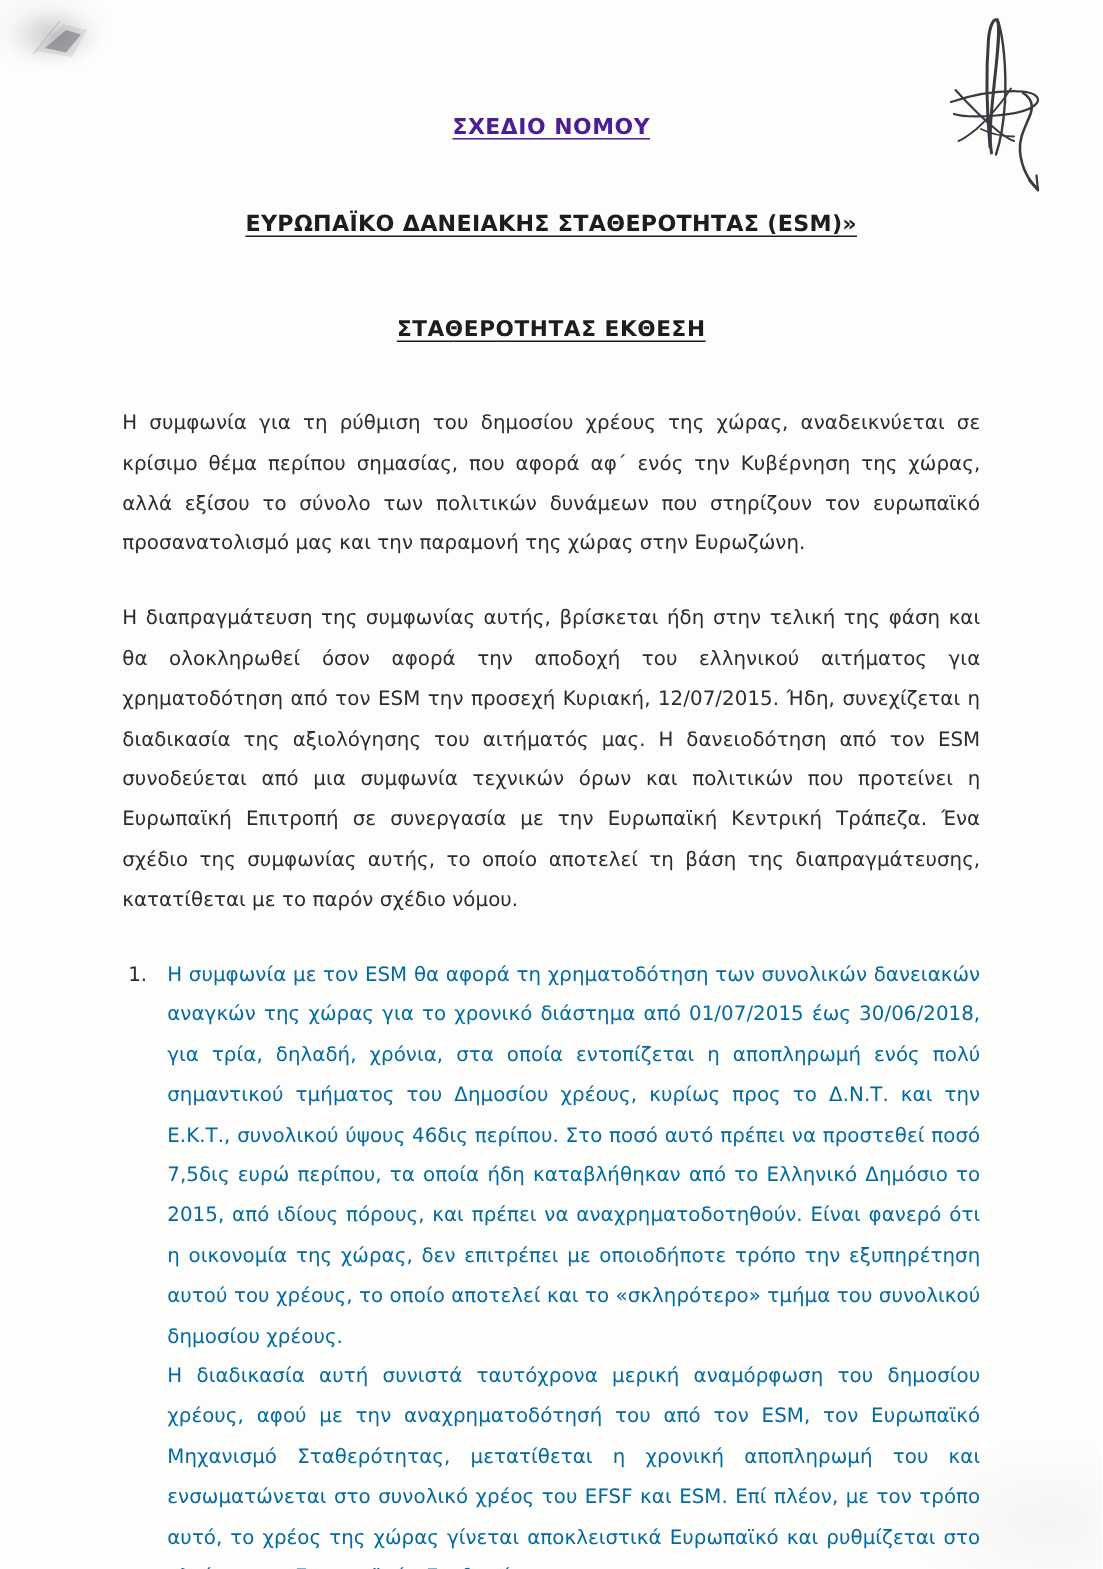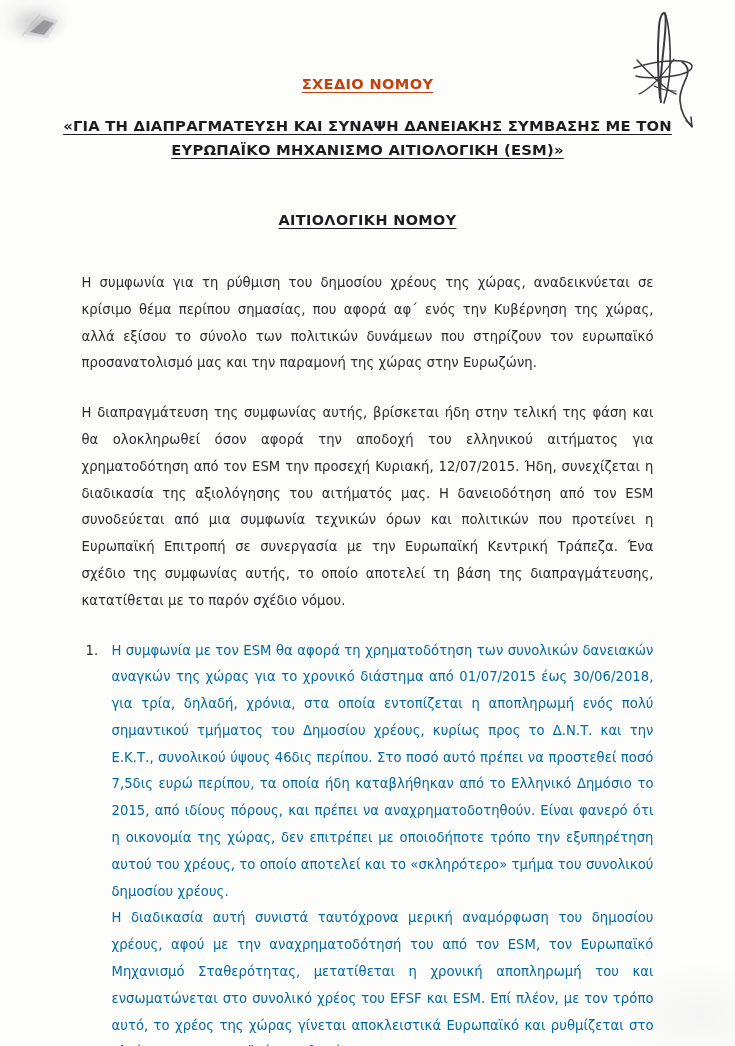--- a/index.html
+++ b/index.html
@@ -61,21 +61,21 @@
     text-align: center;
     padding-top: 74px;
   }
   .title-main {
     font-size: 14.6px;
     font-weight: bold;
     letter-spacing: .35px;
     text-decoration: underline;
     text-underline-offset: 3px;
     display: inline-block;
-    color: #c2410c;
+    color: #4c1d95;
   }
   .title-sub {
     margin-top: 21px;
     font-size: 14.8px;
     font-weight: bold;
     line-height: 1.62;
     letter-spacing: .2px;
     color: #1d1d21;
     padding: 0 60px;
   }
@@ -167,27 +167,27 @@
       <path d="M62 118 L68 125 L67 115" stroke-width="1.5"></path>
       <path d="M30 84 C36 87 44 89 52 89" stroke-width="1.2"></path>
     </g>
   </svg>
 
   <div class="doc-body">
 
     <div class="title-block">
       <div class="title-main">ΣΧΕΔΙΟ ΝΟΜΟΥ</div>
       <div class="title-sub">
-        <span class="ul">«ΓΙΑ ΤΗ ΔΙΑΠΡΑΓΜΑΤΕΥΣΗ ΚΑΙ ΣΥΝΑΨΗ ΔΑΝΕΙΑΚΗΣ ΣΥΜΒΑΣΗΣ ΜΕ ΤΟΝ</span><br>
-        <span class="ul">ΕΥΡΩΠΑΪΚΟ ΜΗΧΑΝΙΣΜΟ ΑΙΤΙΟΛΟΓΙΚΗ (ESM)»</span>
+        <br>
+        <span class="ul">ΕΥΡΩΠΑΪΚΟ ΔΑΝΕΙΑΚΗΣ ΣΤΑΘΕΡΟΤΗΤΑΣ (ESM)»</span>
       </div>
     </div>
 
     <div class="report-label">
-      <span>ΑΙΤΙΟΛΟΓΙΚΗ ΝΟΜΟΥ</span>
+      <span>ΣΤΑΘΕΡΟΤΗΤΑΣ ΕΚΘΕΣΗ</span>
     </div>
 
     <div class="content">
 
       <p class="para">Η συμφωνία για τη ρύθμιση του δημοσίου χρέους της χώρας, αναδεικνύεται σε κρίσιμο θέμα περίπου σημασίας, που αφορά αφ΄ ενός την Κυβέρνηση της χώρας, αλλά εξίσου το σύνολο των πολιτικών δυνάμεων που στηρίζουν τον ευρωπαϊκό προσανατολισμό μας και την παραμονή της χώρας στην Ευρωζώνη.</p>
 
       <p class="para">Η διαπραγμάτευση της συμφωνίας αυτής, βρίσκεται ήδη στην τελική της φάση και θα ολοκληρωθεί όσον αφορά την αποδοχή του ελληνικού αιτήματος για χρηματοδότηση από τον ESM την προσεχή Κυριακή, 12/07/2015.  Ήδη, συνεχίζεται η διαδικασία της αξιολόγησης του αιτήματός μας.  Η δανειοδότηση από τον ESM συνοδεύεται από μια συμφωνία τεχνικών όρων και πολιτικών που προτείνει η Ευρωπαϊκή Επιτροπή σε συνεργασία με την Ευρωπαϊκή Κεντρική Τράπεζα.  Ένα σχέδιο της συμφωνίας αυτής, το οποίο αποτελεί τη βάση της διαπραγμάτευσης, κατατίθεται με το παρόν σχέδιο νόμου.</p>
 
       <ol class="numbered">
         <li>

